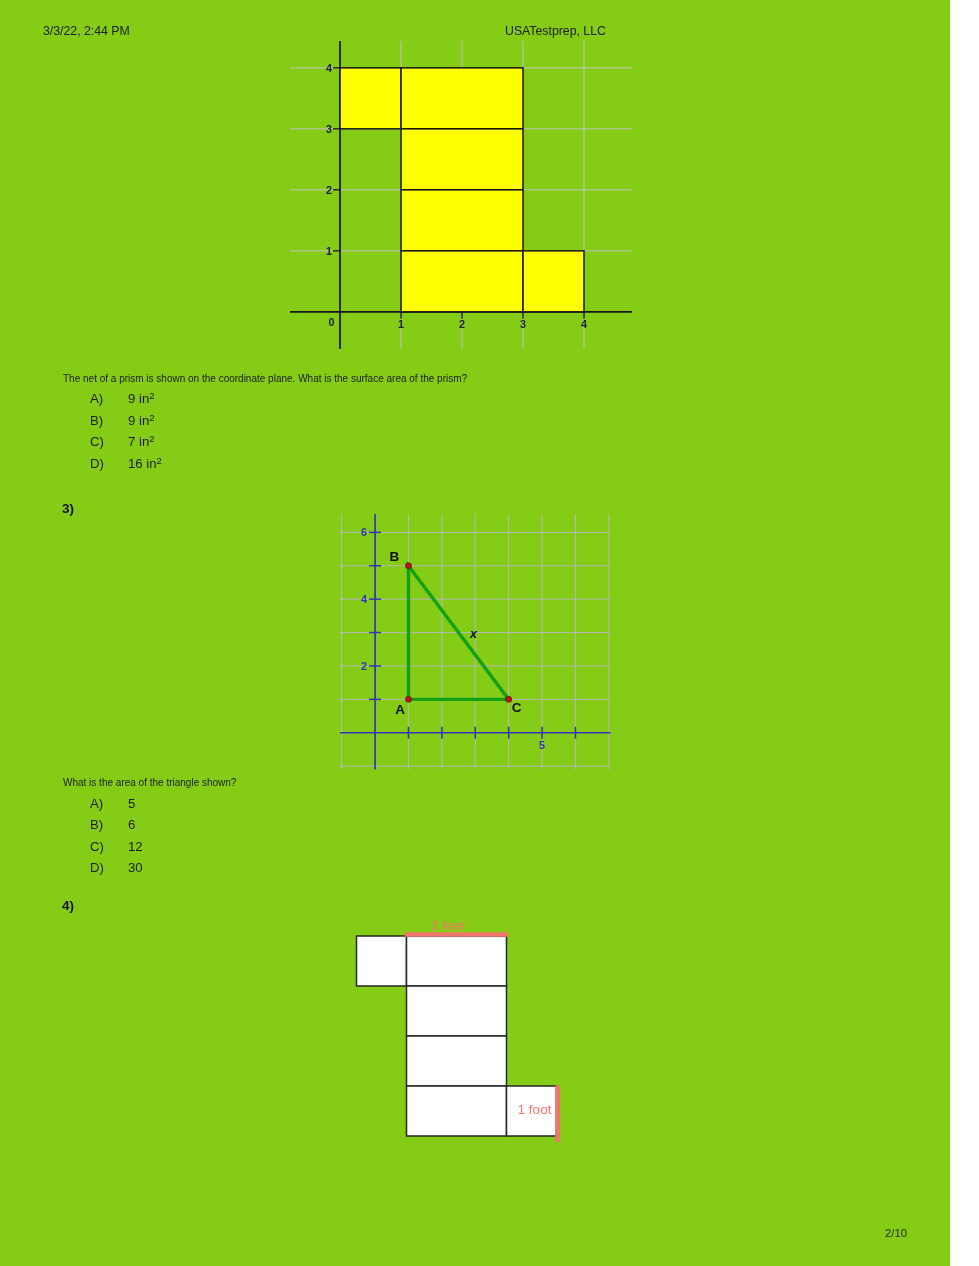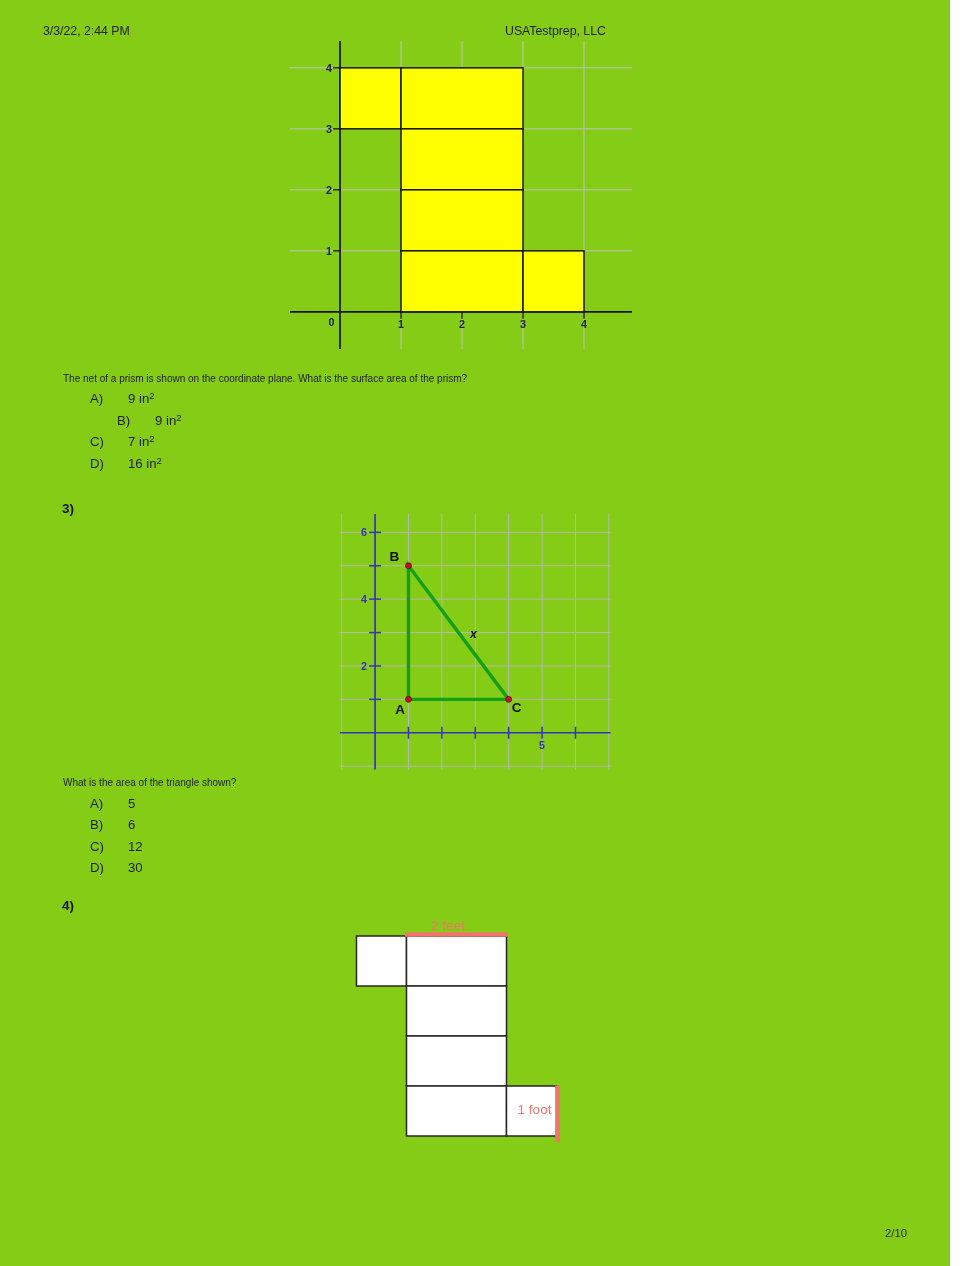--- a/index.html
+++ b/index.html
@@ -60,21 +60,21 @@
       <rect x="111.02" y="148.84000000000003" width="122" height="61" fill="#ffff00" stroke="#151515" stroke-width="1.5"></rect>
       <rect x="111.02" y="209.84000000000003" width="122" height="61" fill="#ffff00" stroke="#151515" stroke-width="1.5"></rect>
       <rect x="233.01999999999998" y="209.84000000000003" width="61" height="61" fill="#ffff00" stroke="#151515" stroke-width="1.5"></rect>
     </svg>
 
   <div class="abs prompt" style="left:63px;top:373px;">The net of a prism is shown on the coordinate plane. What is the surface area of the prism?</div>
 
   <div class="opt" style="top:391px;">
     <span class="letter">A)</span><span>9 in</span><span class="sup">2</span>
   </div>
-  <div class="opt" style="top:413px;margin-left:27px;">
+  <div class="opt" style="top:413px;">
     <span class="letter">B)</span><span>9 in</span><span class="sup">2</span>
   </div>
   <div class="opt" style="top:434px;">
     <span class="letter">C)</span><span>7 in</span><span class="sup">2</span>
   </div>
   <div class="opt" style="top:456px;">
     <span class="letter">D)</span><span>16 in</span><span class="sup">2</span>
   </div>
 
   <div class="abs qnum" style="left:62px;top:501px;">3)</div>

